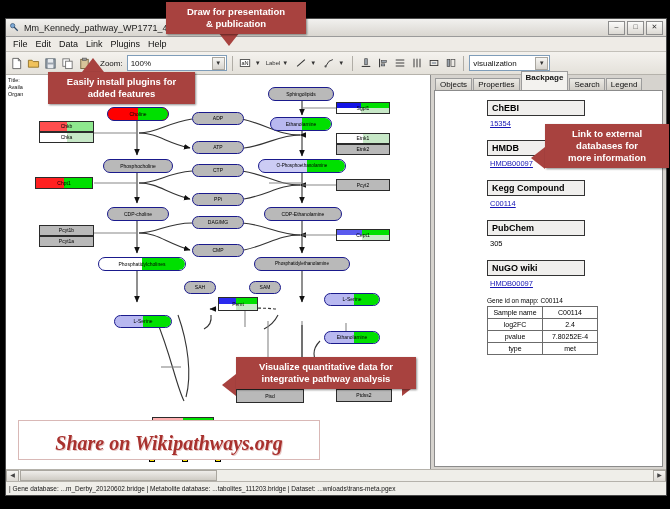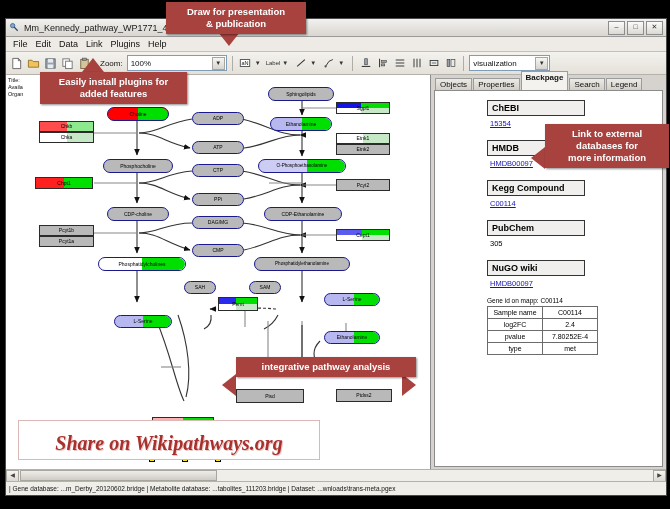--- a/index.html
+++ b/index.html
@@ -528,34 +528,35 @@
       <span>| Gene database: ...m_Derby_20120602.bridge | Metabolite database: ...tabolites_111203.bridge | Dataset: ...wnloads\trans-meta.pgex</span>
     </div>
   </div>
 
   <div class="callout" style="left:166px;top:2px;width:126px;">
     <div>Draw for presentation</div>
     <div>&amp; publication</div>
   </div>
   <div class="arrow-down" style="left:218px;top:32px;"></div>
 
-  <div class="callout" style="left:40px;top:72px;width:133px;">
+  <div class="callout" style="left:48px;top:72px;width:133px;">
     <div>Easily install plugins for</div>
     <div>added features</div>
   </div>
   <div class="arrow-up" style="left:82px;top:58px;"></div>
 
   <div class="callout" style="left:545px;top:124px;width:110px;">
     <div>Link  to external</div>
     <div>databases  for</div>
     <div>more information</div>
   </div>
   <div class="arrow-left" style="left:531px;top:147px;"></div>
 
   <div class="callout" style="left:236px;top:357px;width:166px;">
+    <div>Visualize quantitative data  for</div>
     <div>integrative pathway analysis</div>
   </div>
   <div class="arrow-left" style="left:222px;top:374px;"></div>
   <div class="arrow-right" style="left:402px;top:374px;"></div>
 
   <div class="share">
     <span>Share on Wikipathways.org</span>
   </div>
 
 </div>

